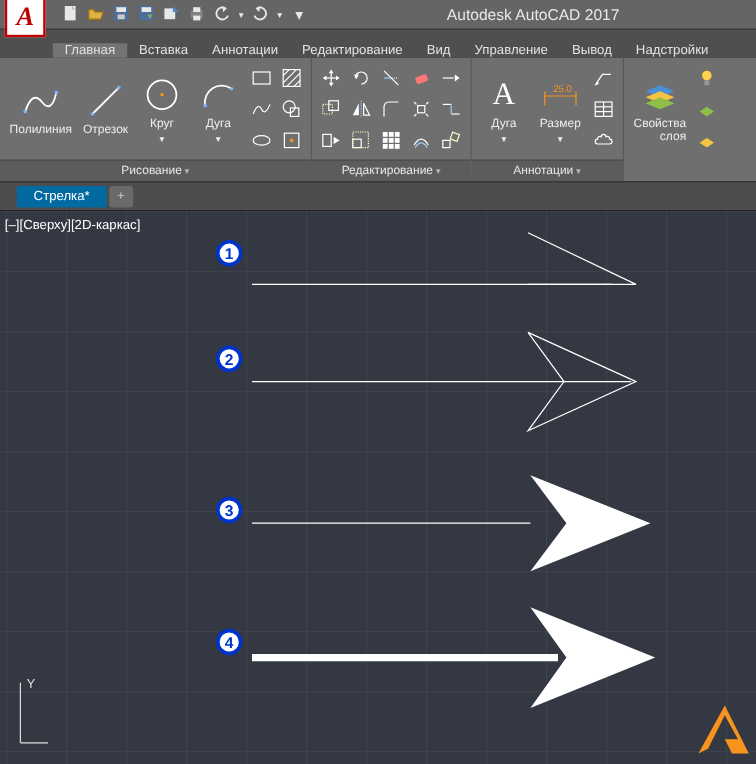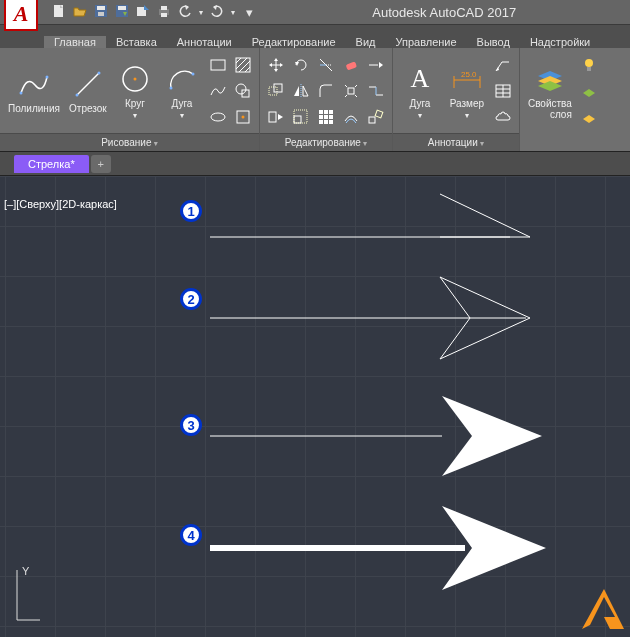--- a/index.html
+++ b/index.html
@@ -25,25 +25,25 @@
   .bigbtn { display: flex; flex-direction: column; align-items: center; justify-content: center; gap: 2px; min-width: 44px; padding: 2px 3px; color: #eee; cursor: pointer; }
   .bigbtn span.lbl { font-size: 10px; }
   .ico { width: 34px; height: 34px; display: flex; align-items: center; justify-content: center; }
   .arrow-down { font-size: 8px; color: #eee; }
 
   .sm-col { display: flex; flex-direction: column; gap: 4px; }
   .sm { width: 22px; height: 22px; display: flex; align-items: center; justify-content: center; color: #eee; cursor: pointer; font-size: 13px; }
   .sm svg { overflow: visible; }
 
   .doctabs { background: #4d4d4d; height: 24px; display: flex; align-items: center; padding-left: 14px; gap: 2px; border-bottom:1px solid #222;}
-  .doctab { background: #8b5cf6; color: #fff; padding: 3px 14px; font-size: 11px; border-radius: 2px 2px 0 0; cursor: pointer; }
+  .doctab { background: #0369a1; color: #fff; padding: 3px 14px; font-size: 11px; border-radius: 2px 2px 0 0; cursor: pointer; }
   .addtab { color: #ccc; background:#6a6a6a; width: 20px; height: 18px; display:flex; align-items:center; justify-content:center; border-radius:3px; cursor:pointer;}
 
   .canvas-area { position: relative; background: #333843; height: 461px; }
-  .viewctrl { position: absolute; top: 22px; left: 4px; color: #fff; font-size: 11px; text-align: center; }
+  .viewctrl { position: absolute; top: 6px; left: 4px; color: #fff; font-size: 11px; text-align: center; }
   .grid-bg {
     position: absolute; inset: 0;
     background-image:
       linear-gradient(#3e434d 1px, transparent 1px),
       linear-gradient(90deg, #3e434d 1px, transparent 1px);
     background-size: 50px 50px;
     background-position: 5px 0;
   }
 
   .marker { position: absolute; width: 22px; height: 22px; border: 3px solid #0033cc; background: #fff; color: #0033cc; border-radius: 50%; display: flex; align-items: center; justify-content: center; font-weight: bold; font-size: 13px; font-family: Arial; }

